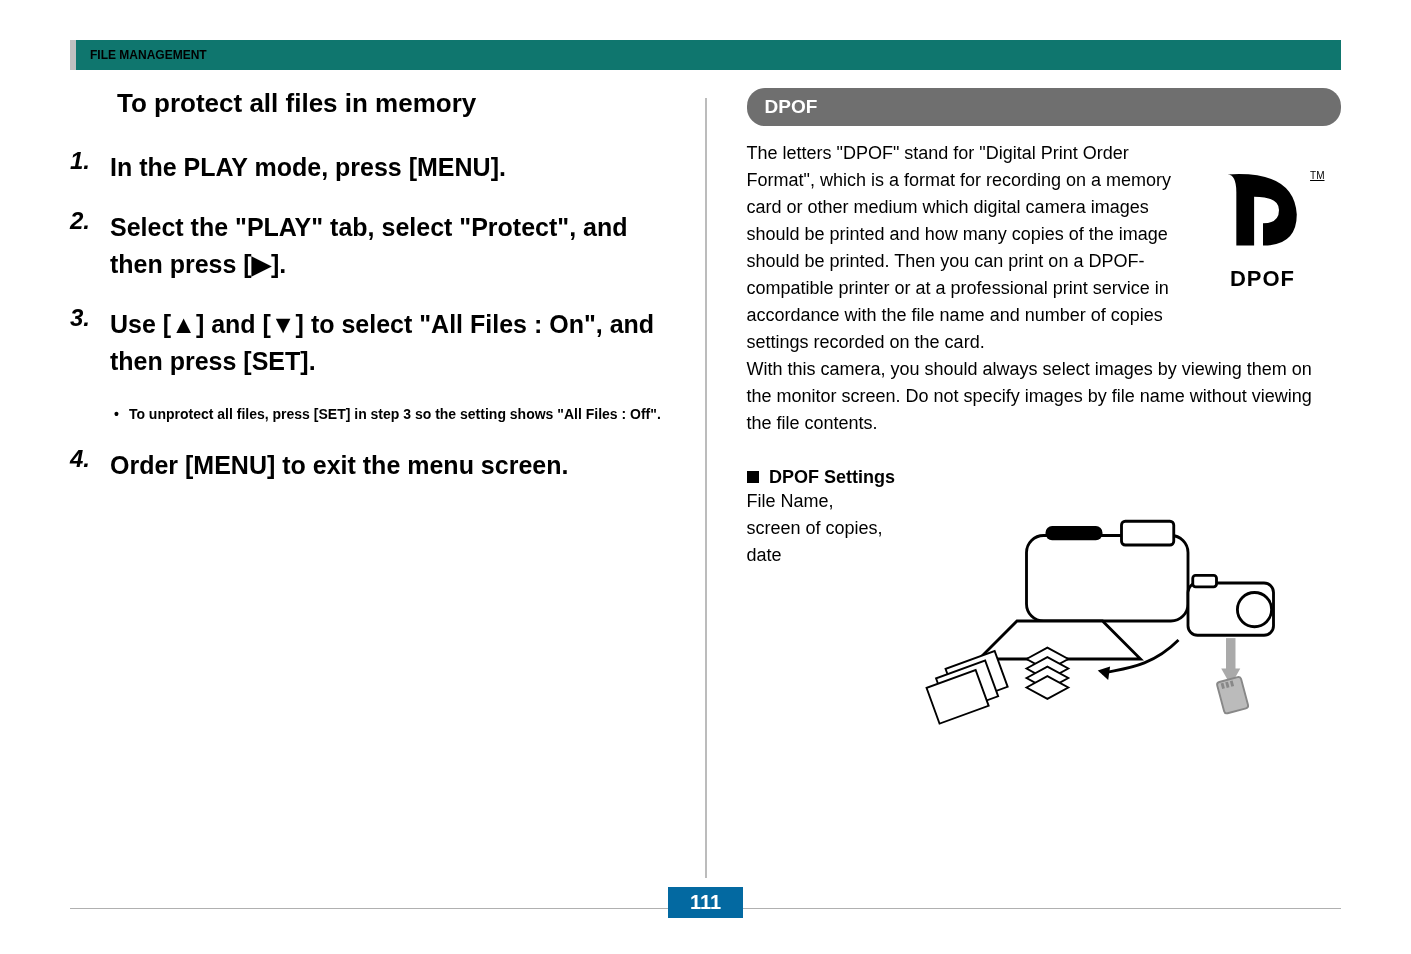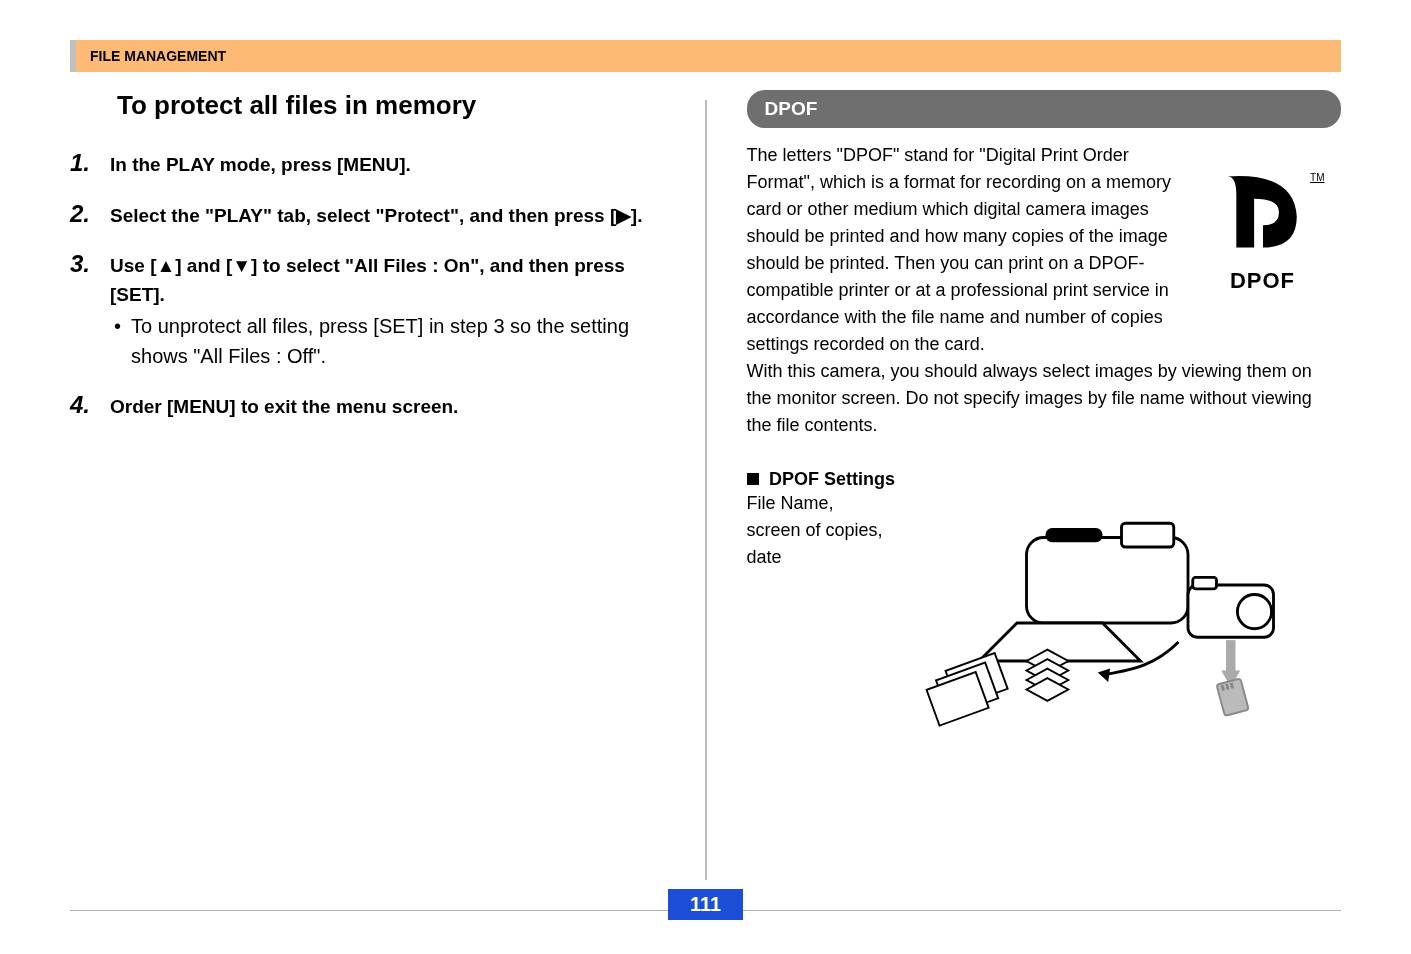--- a/index.html
+++ b/index.html
@@ -8,24 +8,24 @@
     background: #fff;
     font-family: Arial, Helvetica, sans-serif;
     color: #000;
     width: 1411px;
   }
   .page {
     padding: 40px 70px 20px 70px;
     box-sizing: border-box;
   }
   .section-bar {
-    background: #fdba74;
+    background: #0f766e;
     padding: 8px 14px;
     font-weight: bold;
-    font-size: 14px;
+    font-size: 12px;
     border-left: 6px solid #c0c0c0;
   }
   .cols {
     display: flex;
     gap: 40px;
     margin-top: 18px;
   }
   .col {
     flex: 1;
   }
@@ -48,30 +48,30 @@
   }
   ol.steps > li .num {
     position: absolute;
     left: 0;
     top: -2px;
     font-size: 24px;
     font-style: italic;
     font-weight: bold;
   }
   ol.steps > li .step-text {
-    font-size: 19px;
+    font-size: 25px;
     font-weight: bold;
     line-height: 1.5;
   }
   .sub {
-    margin-top: 2px;
+    margin-top: 23px;
     margin-left: 4px;
-    font-size: 20px;
+    font-size: 14px;
     line-height: 1.5;
-    font-weight: normal;
+    font-weight: bold;
     display: flex;
     gap: 10px;
   }
   .sub::before {
     content: "•";
   }
   
   .divider {
     width: 2px;
     background: #bcbcbc;
@@ -162,21 +162,21 @@
     margin-top: 30px;
     text-align: center;
   }
   .footer hr {
     border: none;
     border-top: 1px solid #b0b0b0;
     margin: 0;
   }
   .page-num {
     display: inline-block;
-    background: #1d4ed8;
+    background: #0369a1;
     color: #fff;
     font-weight: bold;
     font-size: 20px;
     padding: 4px 22px;
     margin-top: -16px;
     position: relative;
     top: -14px;
   }
 </style>
 </head>

